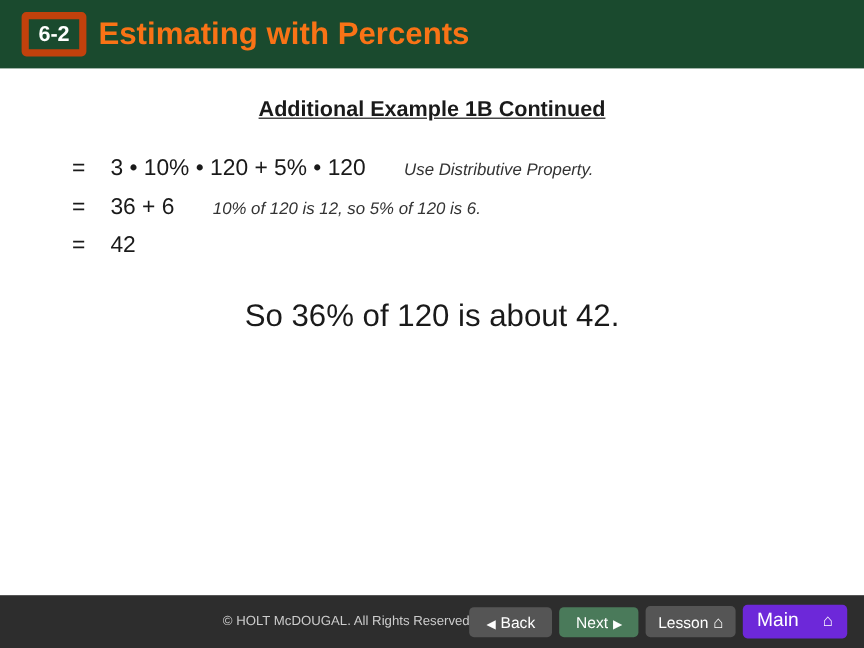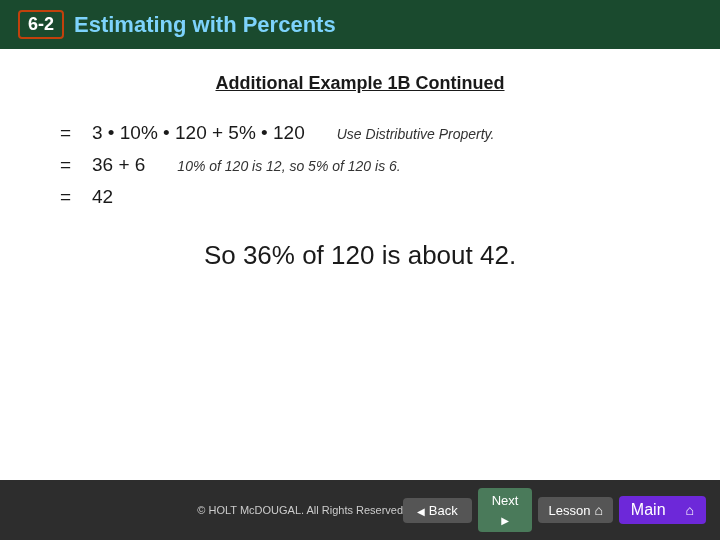--- a/index.html
+++ b/index.html
@@ -18,33 +18,33 @@
       background: #1a4a2e;
       color: #ffffff;
       padding: 10px 18px;
       display: flex;
       align-items: center;
       gap: 10px;
     }
 
     .header-badge {
       background: #1a4a2e;
-      border: 2px solid #c2410c;
+      border: 6px solid #c2410c;
       color: #ffffff;
       font-weight: bold;
       font-size: 18px;
       padding: 2px 8px;
       border-radius: 4px;
       white-space: nowrap;
     }
 
     .header-title {
-      font-size: 22px;
+      font-size: 26px;
       font-weight: bold;
-      color: #7dd3fc;
+      color: #f97316;
     }
 
     
     .main-content {
       padding: 24px 60px;
       flex: 1;
     }
 
     .example-title {
       text-align: center;
@@ -126,21 +126,20 @@
       padding: 5px 14px;
       font-size: 13px;
       cursor: pointer;
       display: flex;
       align-items: center;
       gap: 4px;
     }
 
     .nav-btn.next-btn {
       background: #4a7a5a;
-      flex-direction: column;
     }
 
     .nav-btn .arrow-left::before {
       content: '◀';
       font-size: 10px;
     }
 
     .nav-btn .arrow-right::after {
       content: '▶';
       font-size: 10px;

